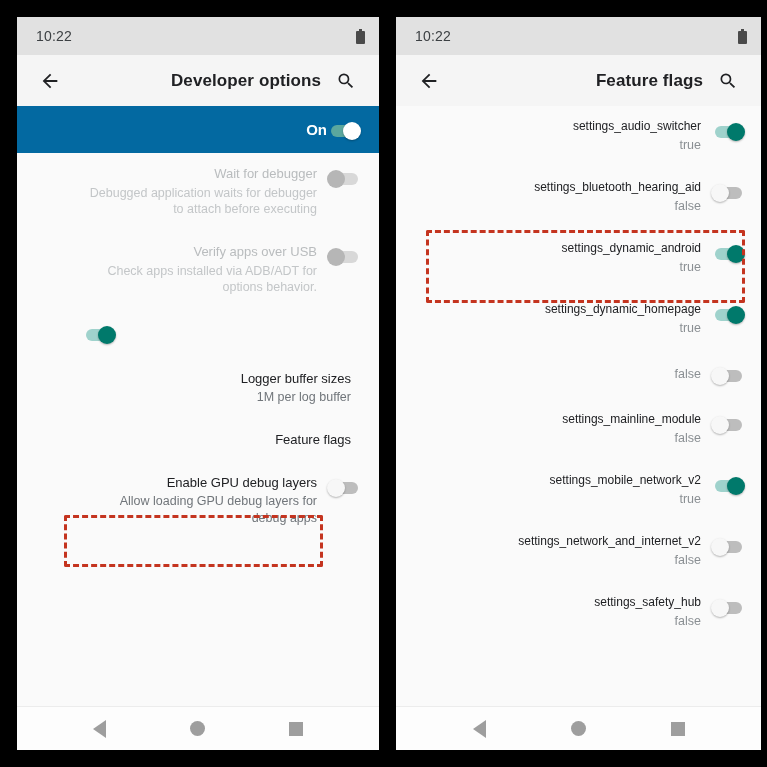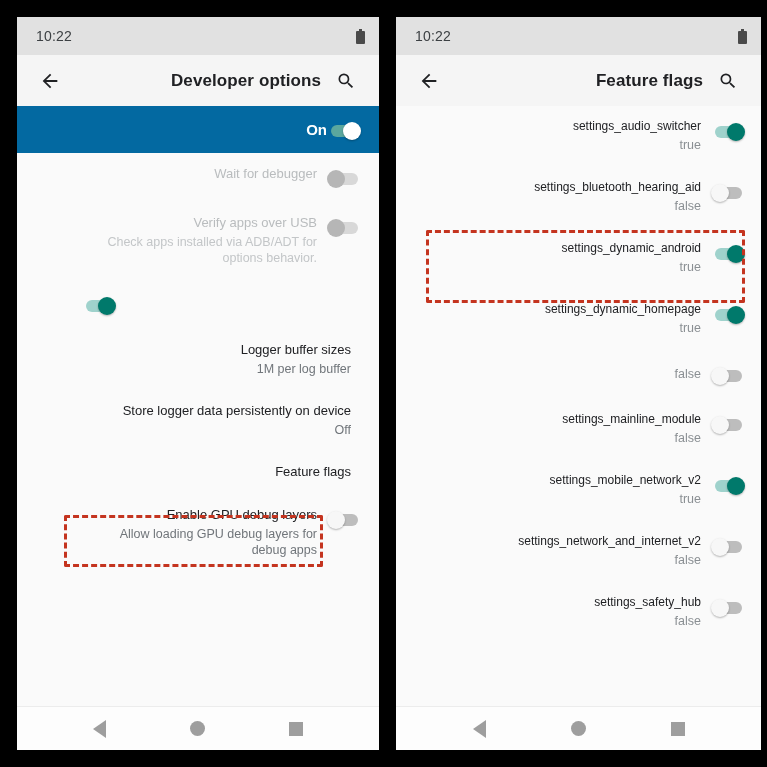--- a/index.html
+++ b/index.html
@@ -172,20 +172,21 @@
       <span class="sw white">
         <span class="track"></span>
           <span class="thumb"></span>
       </span>
     </div>
 
     <div class="list" id="left-list">
         <div class="row disabled">
           <div class="texts">
             <div class="t">Wait for debugger</div>
+            <div class="s">Debugged application waits for debugger to attach before executing</div>
           </div>
           <span class="sw offdis">
             <span class="track"></span>
             <span class="thumb"></span>
           </span>
         </div>
         <div class="row disabled">
           <div class="texts">
             <div class="t">Verify apps over USB</div>
             <div class="s">Check apps installed via ADB/ADT for options behavior.</div>
@@ -198,26 +199,20 @@
         <div class="row">
           <span class="sw on">
             <span class="track"></span>
             <span class="thumb"></span>
           </span>
         </div>
         <div class="row">
           <div class="texts">
             <div class="t">Logger buffer sizes</div>
             <div class="s">1M per log buffer</div>
-          </div>
-        </div>
-        <div class="row">
-          <div class="texts">
-            <div class="t">Store logger data persistently on device</div>
-            <div class="s">Off</div>
           </div>
         </div>
         <div class="row">
           <div class="texts">
             <div class="t">Feature flags</div>
           </div>
         </div>
         <div class="row">
           <div class="texts">
             <div class="t">Enable GPU debug layers</div>

